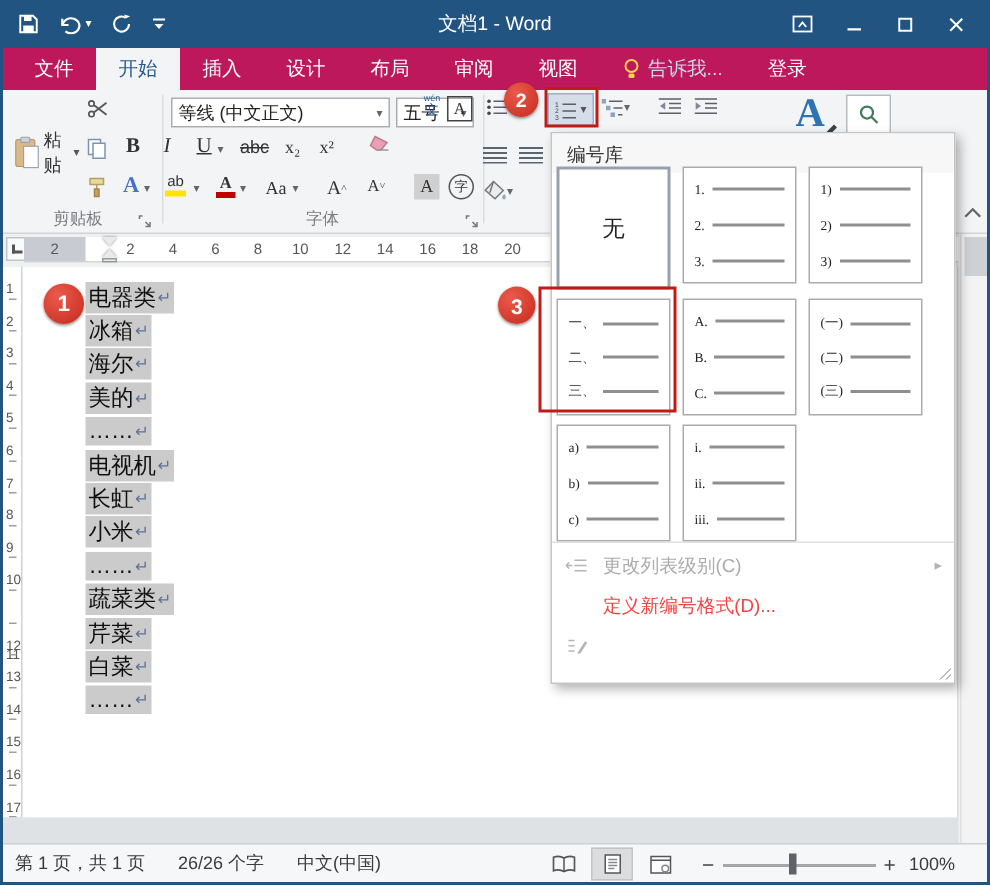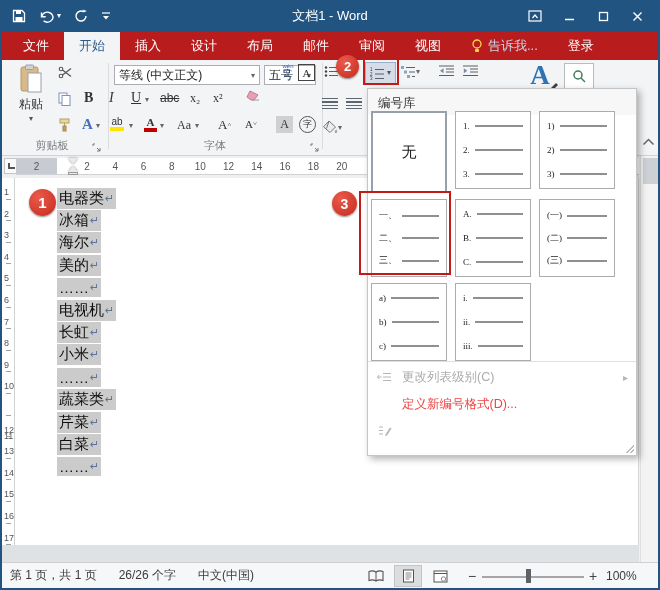--- a/index.html
+++ b/index.html
@@ -8,33 +8,33 @@
 svg{display:block}
 
 .titlebar{position:absolute;left:0;top:0;width:100%;height:32px;background:#225481;color:#fff;display:flex;align-items:center}
 .qat{display:flex;align-items:center;gap:13px;padding-left:10px}
 .qat .qbtn{display:flex;align-items:center;gap:2px;cursor:default}
 .caret{font-size:8px;color:#fff;line-height:1}
 .wtitle{position:absolute;left:0;right:0;text-align:center;font-size:13px;color:#fff;pointer-events:none}
 .winctl{position:absolute;right:4px;top:0;height:32px;display:flex;align-items:center}
 .winbtn{width:34px;height:32px;display:flex;align-items:center;justify-content:center}
 
-.tabrow{position:absolute;left:0;top:32px;width:100%;height:28px;background:#b91c1c;display:flex;align-items:stretch;padding-left:6px}
+.tabrow{position:absolute;left:0;top:32px;width:100%;height:28px;background:#be185d;display:flex;align-items:stretch;padding-left:6px}
 .tab{display:flex;align-items:center;gap:5px;padding:0 15px;color:#fff;font-size:13px;white-space:nowrap}
 .tab.active{background:#f3f4f6;color:#2a5b8c}
 .tab.tellme{color:#c8d7ea}
 
 .ribbon{position:absolute;left:0;top:60px;width:100%;height:96px;background:#f3f4f6;border-bottom:1px solid #d2d4d6}
 .grouplabel{position:absolute;bottom:2px;font-size:11px;color:#7a7d80;text-align:center}
 .gdiv{position:absolute;top:3px;width:1px;height:86px;background:#dadcde}
 .launcher{position:absolute;bottom:3px}
 .combo{position:absolute;height:20px;background:#fff;border:1px solid #abadb3;display:flex;align-items:center;padding:0 4px;font-size:12px;color:#222;white-space:nowrap;overflow:hidden}
 .combo .caret2{margin-left:auto;font-size:8px;color:#666;padding-left:4px}
 .fbtn{position:absolute;display:flex;align-items:center;justify-content:center;color:#333}
-.paste{position:absolute;left:7px;top:4px;width:44px;height:76px;display:flex;flex-direction:column;align-items:center;gap:2px}
+.paste{position:absolute;left:7px;top:4px;width:44px;height:76px;display:flex;flex-direction:row;align-items:center;justify-content:center;gap:2px}
 .paste .plabel{font-size:12px;color:#333}
 .searchbox{position:absolute;left:562px;top:3px;width:30px;height:26px;background:#fff;border:1px solid #b9bcbf;display:flex;align-items:center;justify-content:center}
 .bigA{position:absolute;left:516px;top:0;width:44px;height:34px;display:flex;align-items:flex-start;justify-content:center;font-family:"Liberation Serif",serif;font-weight:bold;font-size:27px;color:#2e74b5}
 .bigA svg{position:absolute;right:2px;bottom:0}
 .collapse{position:absolute;left:640px;top:78px}
 .alignbar{position:absolute;width:16px;height:11px;background:repeating-linear-gradient(#5b6670 0 1.5px,transparent 1.5px 3.4px)}
 .numbtn{position:absolute;left:363px;top:2px;width:31px;height:22px;background:#d5dde8;border:1px solid #9ab0c9;display:flex;align-items:center;justify-content:center;gap:2px}
 
 .hruler{position:absolute;left:0;top:156px;width:660px;height:22px;background:#eef0f2}
 .tabsel{position:absolute;left:2px;top:2px;width:14px;height:16px;background:#fafbfc;border:1px solid #c3c6c9;display:flex;align-items:center;justify-content:center}
@@ -156,23 +156,20 @@
         <span>开始</span>
       </div>
       <div class="tab">
         <span>插入</span>
       </div>
       <div class="tab">
         <span>设计</span>
       </div>
       <div class="tab">
         <span>布局</span>
-      </div>
-      <div class="tab">
-        <span>邮件</span>
       </div>
       <div class="tab">
         <span>审阅</span>
       </div>
       <div class="tab">
         <span>视图</span>
       </div>
       <div class="tab tellme">
         <span>
           <svg width="12" height="14" viewBox="0 0 12 14">

